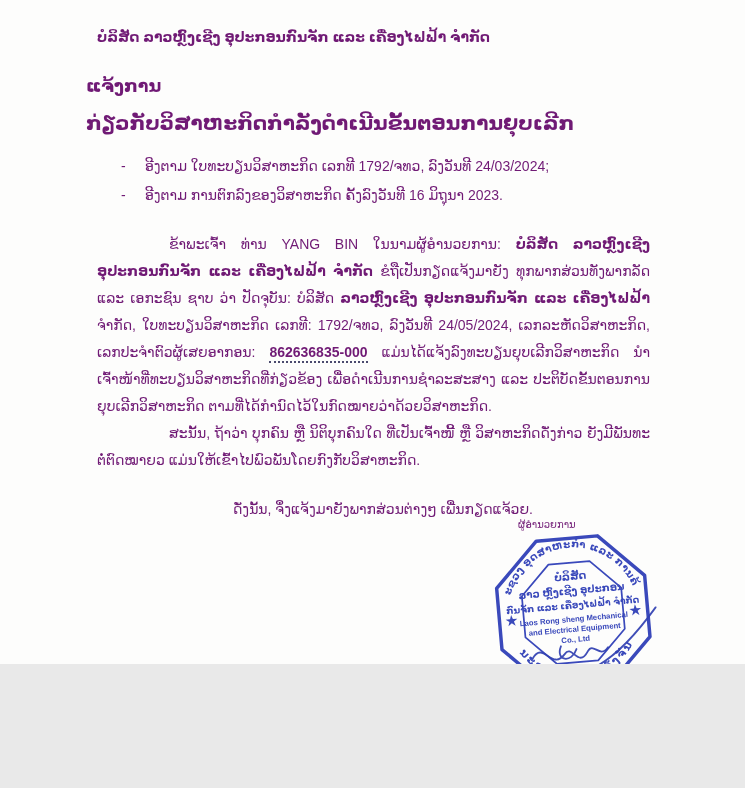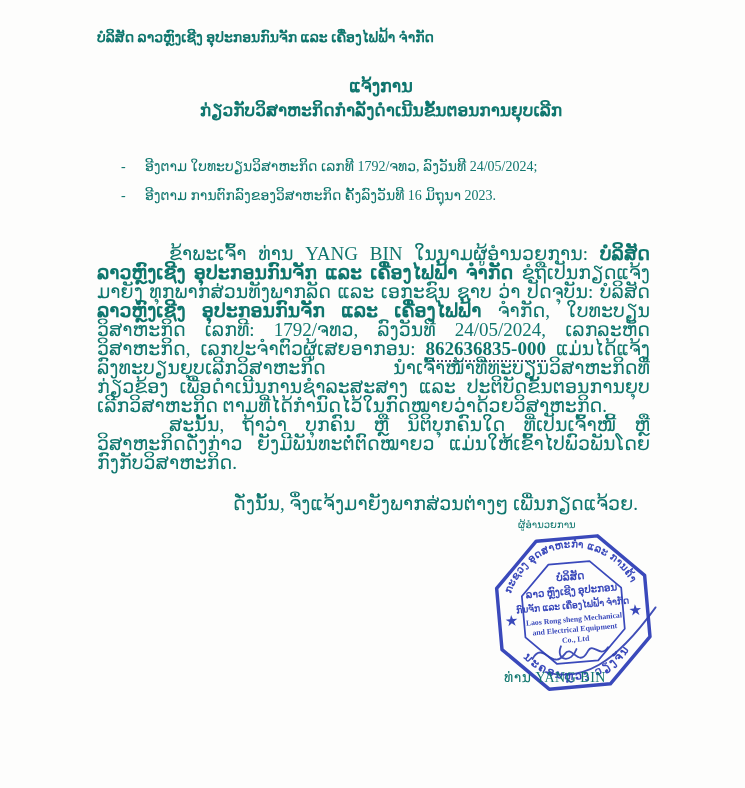--- a/index.html
+++ b/index.html
@@ -3,45 +3,43 @@
 <meta charset="utf-8">
 <style>
   html,body{margin:0;padding:0;}
   body{
     width:745px;height:788px;
     background:#e9e9e9;
     font-family:"Liberation Sans","DejaVu Sans",sans-serif;
   }
   .page{
     position:relative;
-    width:745px;height:788px;
+    width:745px;height:664px;
     background:#fdfdfc;
-    color:#0f766e;
+    color:#701a75;
     overflow:hidden;
-    font-family:Liberation Serif, serif;
   }
   .company-header{
     position:absolute;top:29px;left:97px;
     font-size:14px;font-weight:bold;white-space:nowrap;
   }
   .title-block{
-    position:absolute;top:76px;left:103px;width:556px;
-    text-align:center;
+    position:absolute;top:76px;left:86px;width:556px;
   }
   .notice-title{font-size:17.5px;font-weight:bold;}
-  .notice-subtitle{font-size:17px;font-weight:bold;margin-top:3px;}
+  .notice-subtitle{font-size:20px;font-weight:bold;margin-top:14px;}
   .refs{
     position:absolute;top:152px;left:121px;
     font-size:14px;
   }
   .ref-row{display:flex;line-height:29px;}
   .ref-dash{width:24px;flex:0 0 24px;}
   .body-text{
-    position:absolute;top:244px;left:97px;width:553px;
-    font-size:19px;line-height:19px;text-align:justify;
+    position:absolute;top:231px;left:97px;width:553px;
+    font-size:14px;line-height:27px;text-align:justify;
   }
   .p1,.p2{text-indent:72px;margin:0;}
   .p3{text-indent:136px;margin:22px 0 0 0;}
   .bold{font-weight:bold;}
   .tax-id{
     font-weight:bold;
     border-bottom:2px dotted #4a4a6e;
     padding-bottom:1px;
   }
   .sign-role{
@@ -67,21 +65,21 @@
   <div class="company-header">ບໍລິສັດ ລາວຫຼົງເຊີງ ອຸປະກອນກົນຈັກ ແລະ ເຄື່ອງໄຟຟ້າ ຈຳກັດ</div>
 
   <div class="title-block">
     <div class="notice-title">ແຈ້ງການ</div>
     <div class="notice-subtitle">ກ່ຽວກັບວິສາຫະກິດກຳລັງດຳເນີນຂັ້ນຕອນການຍຸບເລີກ</div>
   </div>
 
   <div class="refs">
     <div class="ref-row">
       <span class="ref-dash">-</span>
-      <span>ອີງຕາມ ໃບທະບຽນວິສາຫະກິດ ເລກທີ 1792/ຈທວ, ລົງວັນທີ 24/05/2024;</span>
+      <span>ອີງຕາມ ໃບທະບຽນວິສາຫະກິດ ເລກທີ 1792/ຈທວ, ລົງວັນທີ 24/03/2024;</span>
     </div>
     <div class="ref-row">
       <span class="ref-dash">-</span>
       <span>ອີງຕາມ ການຕົກລົງຂອງວິສາຫະກິດ ຄັ້ງລົງວັນທີ 16 ມິຖຸນາ 2023.</span>
     </div>
   </div>
 
   <div class="body-text">
     <p class="p1"><span>ຂ້າພະເຈົ້າ ທ່ານ YANG BIN ໃນນາມຜູ້ອຳນວຍການ: </span><span class="bold">ບໍລິສັດ ລາວຫຼົງເຊີງ ອຸປະກອນກົນຈັກ ແລະ ເຄື່ອງໄຟຟ້າ ຈຳກັດ</span><span> ຂໍຖືເປັນກຽດແຈ້ງມາຍັງ ທຸກພາກສ່ວນທັງພາກລັດ ແລະ ເອກະຊົນ ຊາບ ວ່າ ປັດຈຸບັນ: ບໍລິສັດ </span><span class="bold">ລາວຫຼົງເຊີງ ອຸປະກອນກົນຈັກ ແລະ ເຄື່ອງໄຟຟ້າ</span><span> ຈຳກັດ, ໃບທະບຽນວິສາຫະກິດ ເລກທີ: 1792/ຈທວ, ລົງວັນທີ 24/05/2024, ເລກລະຫັດວິສາຫະກິດ, ເລກປະຈຳຕົວຜູ້ເສຍອາກອນ: </span><span class="tax-id">862636835-000</span><span> ແມ່ນໄດ້ແຈ້ງລົງທະບຽນຍຸບເລີກວິສາຫະກິດ ນຳເຈົ້າໜ້າທີ່ທະບຽນວິສາຫະກິດທີ່ກ່ຽວຂ້ອງ ເພື່ອດຳເນີນການຊຳລະສະສາງ ແລະ ປະຕິບັດຂັ້ນຕອນການຍຸບເລີກວິສາຫະກິດ ຕາມທີ່ໄດ້ກຳນົດໄວ້ໃນກົດໝາຍວ່າດ້ວຍວິສາຫະກິດ.</span></p>
     <p class="p2">ສະນັ້ນ, ຖ້າວ່າ ບຸກຄົນ ຫຼື ນິຕິບຸກຄົນໃດ ທີ່ເປັນເຈົ້າໜີ້ ຫຼື ວິສາຫະກິດດັ່ງກ່າວ ຍັງມີພັນທະຕໍ່ຕົດໝາຍວ ແມ່ນໃຫ້ເຂົ້າໄປພົວພັນໂດຍກົງກັບວິສາຫະກິດ.</p>

